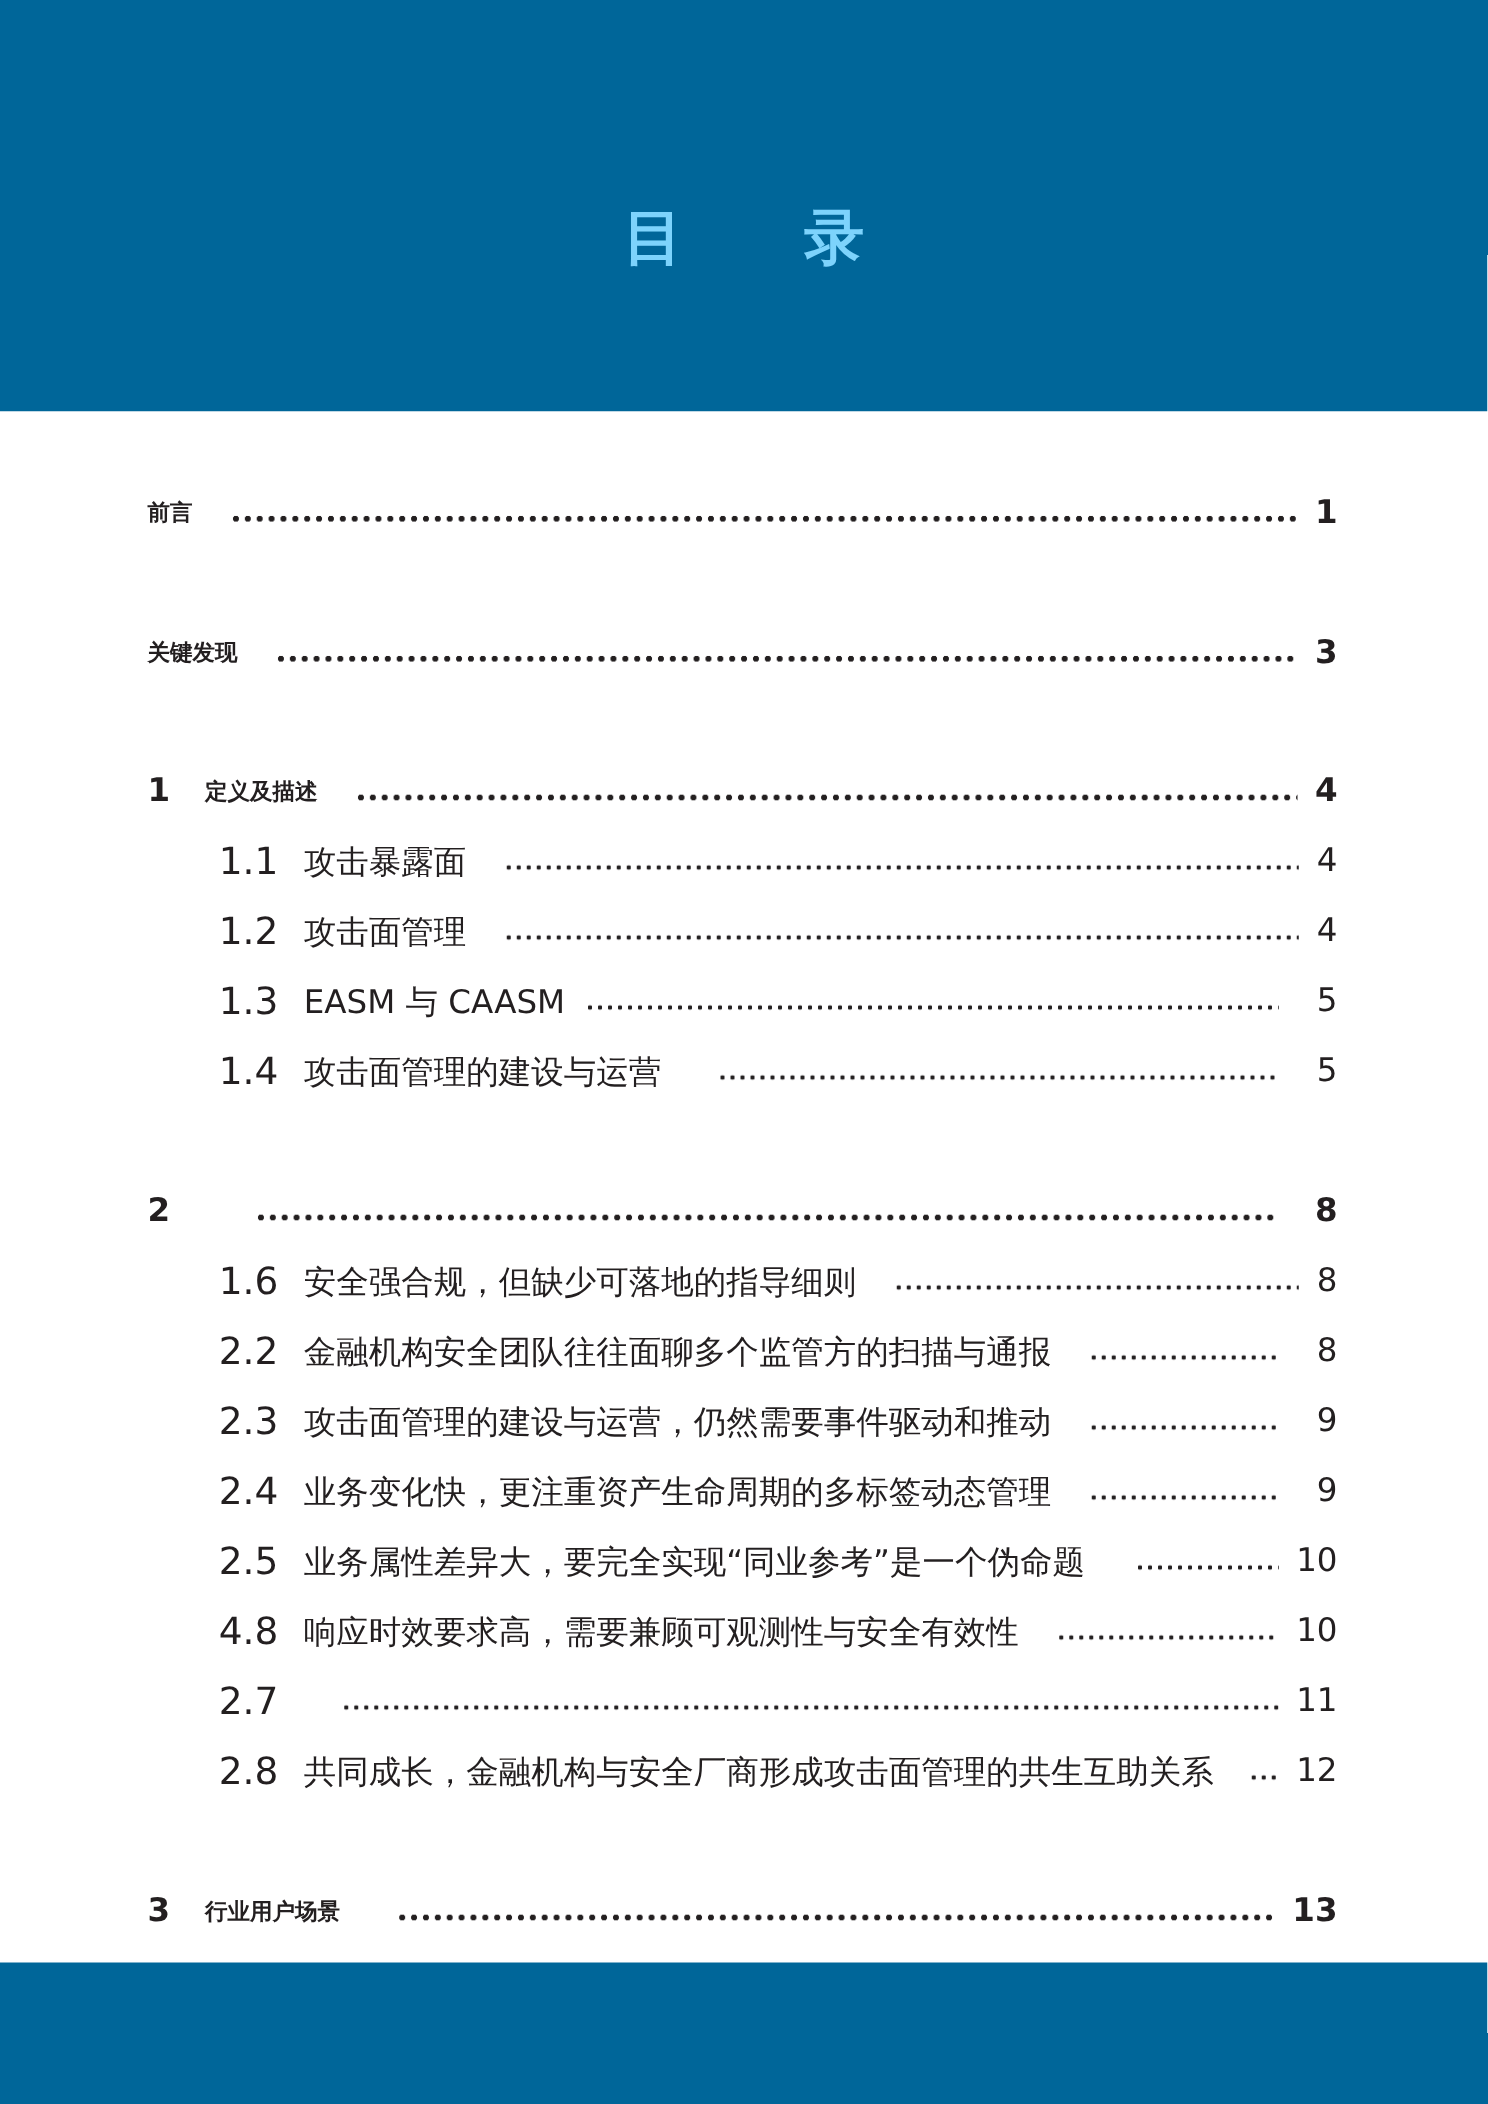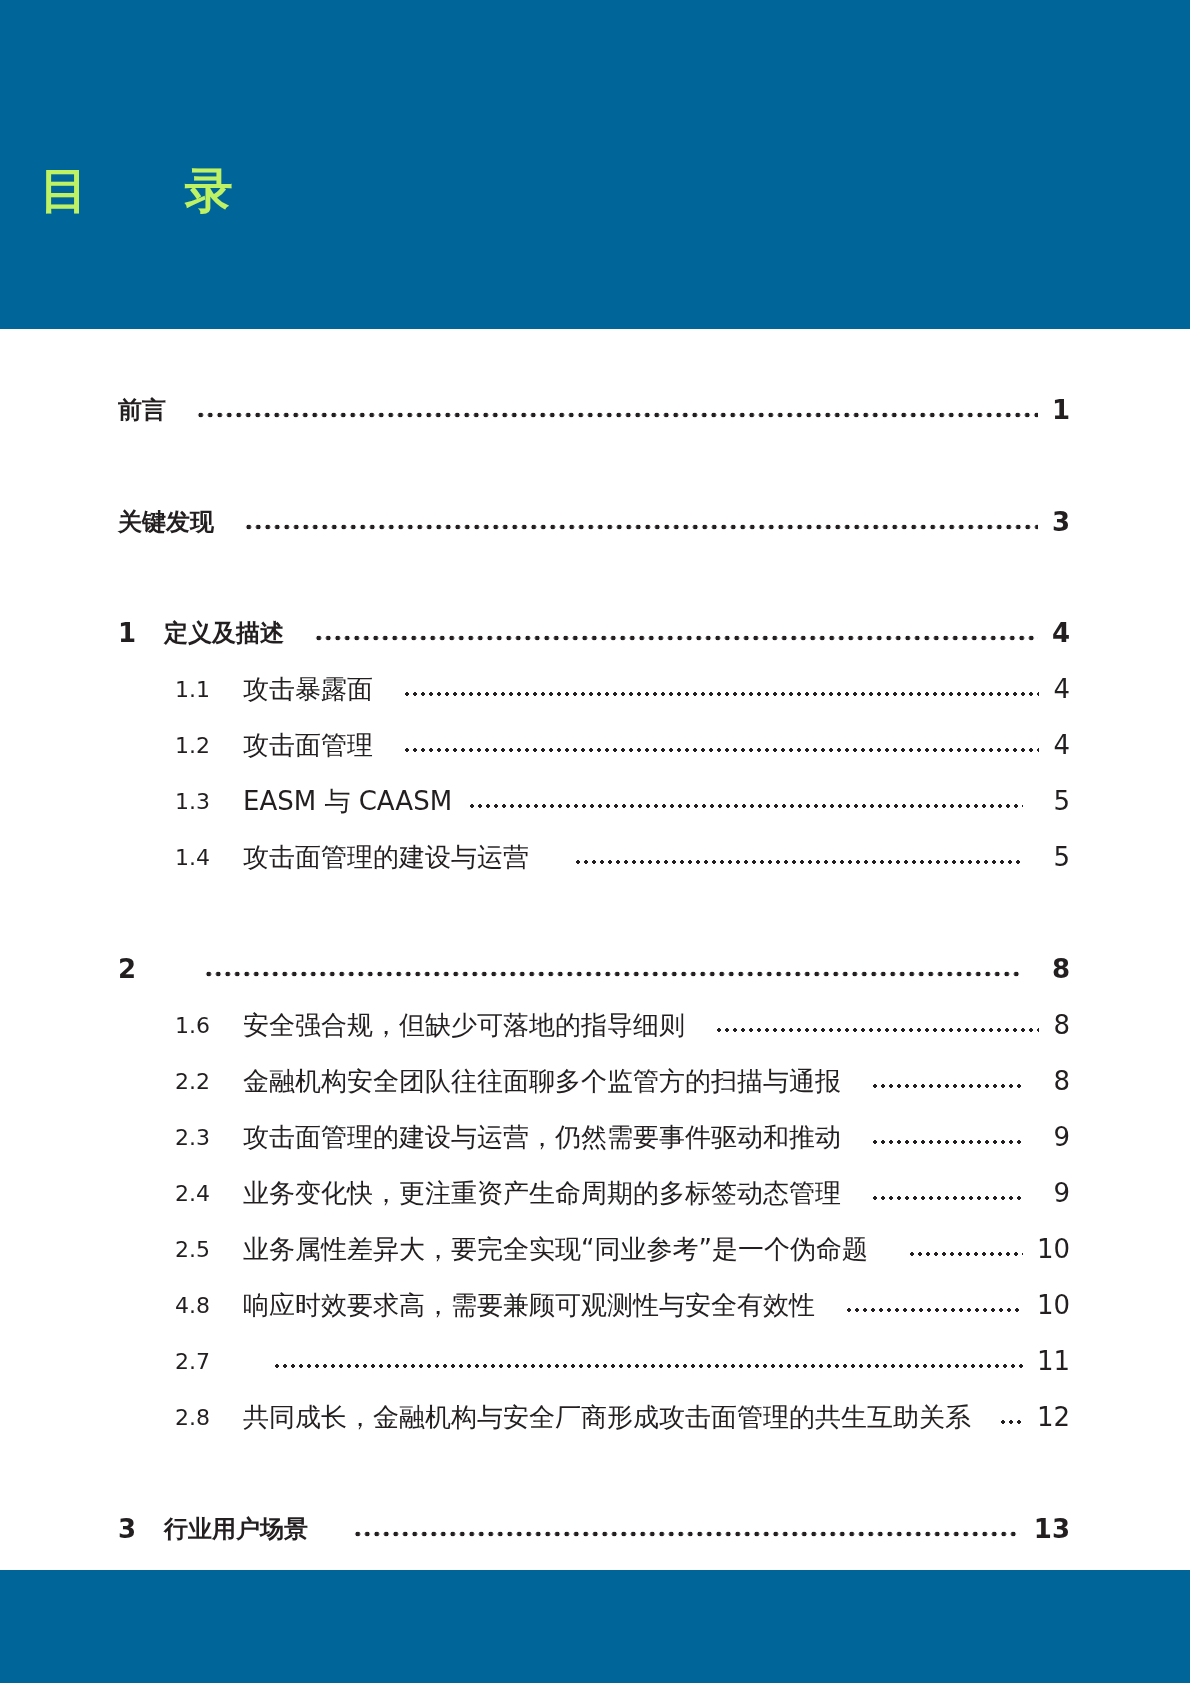--- a/index.html
+++ b/index.html
@@ -6,39 +6,39 @@
   body {
     width: 1190px; height: 1683px; position: relative; overflow: hidden;
     background: #ffffff; color: #231f20;
     font-family: "DejaVu Sans", "Liberation Sans", sans-serif;
   }
   .header-band {
     position: absolute; left: 0; top: 0; width: 1190px; height: 329px;
     background: #006699;
   }
   .page-title {
-    position: absolute; left: 0; top: 155px; width: 1190px; 
-    color: #bef264; font-weight: bold; font-size: 48px; letter-spacing: 40px;
+    position: absolute; left: 0; top: 155px; width: 1190px; text-align: center;
+    color: #7dd3fc; font-weight: bold; font-size: 48px; letter-spacing: 40px;
     text-indent: 40px; line-height: 70px;
   }
   .footer-band {
     position: absolute; left: 0; top: 1570px; width: 1190px; height: 113px;
     background: #006699;
   }
   .toc { position: absolute; left: 0; top: 0; width: 1190px; }
   .toc-row {
     position: absolute; left: 118px; width: 952px; height: 40px;
     display: flex; align-items: center; white-space: nowrap;
   }
   .toc-row.sub { left: 175px; width: 895px; }
   .num { display: inline-block; flex: 0 0 auto; }
   .toc-row.chapter .num { width: 46px; font-weight: bold; font-size: 26px; }
-  .toc-row.sub .num { width: 68px; font-size: 22px; }
+  .toc-row.sub .num { width: 68px; font-size: 30px; }
   .label { flex: 0 0 auto; }
-  .toc-row.chapter .label { font-weight: bold; font-size: 24px; }
+  .toc-row.chapter .label { font-weight: bold; font-size: 18px; }
   .toc-row.sub .label { font-size: 26px; }
   .leader {
     flex: 1 1 auto; margin: 0 14px 0 30px; height: 6px; align-self: center;
     margin-top: 10px;
     background-image: radial-gradient(circle, #231f20 1.6px, transparent 2px);
     background-size: 8px 6px; background-repeat: repeat-x;
     background-position: left center;
   }
   .toc-row.chapter .leader {
     background-image: radial-gradient(circle, #231f20 2.2px, transparent 2.6px);

